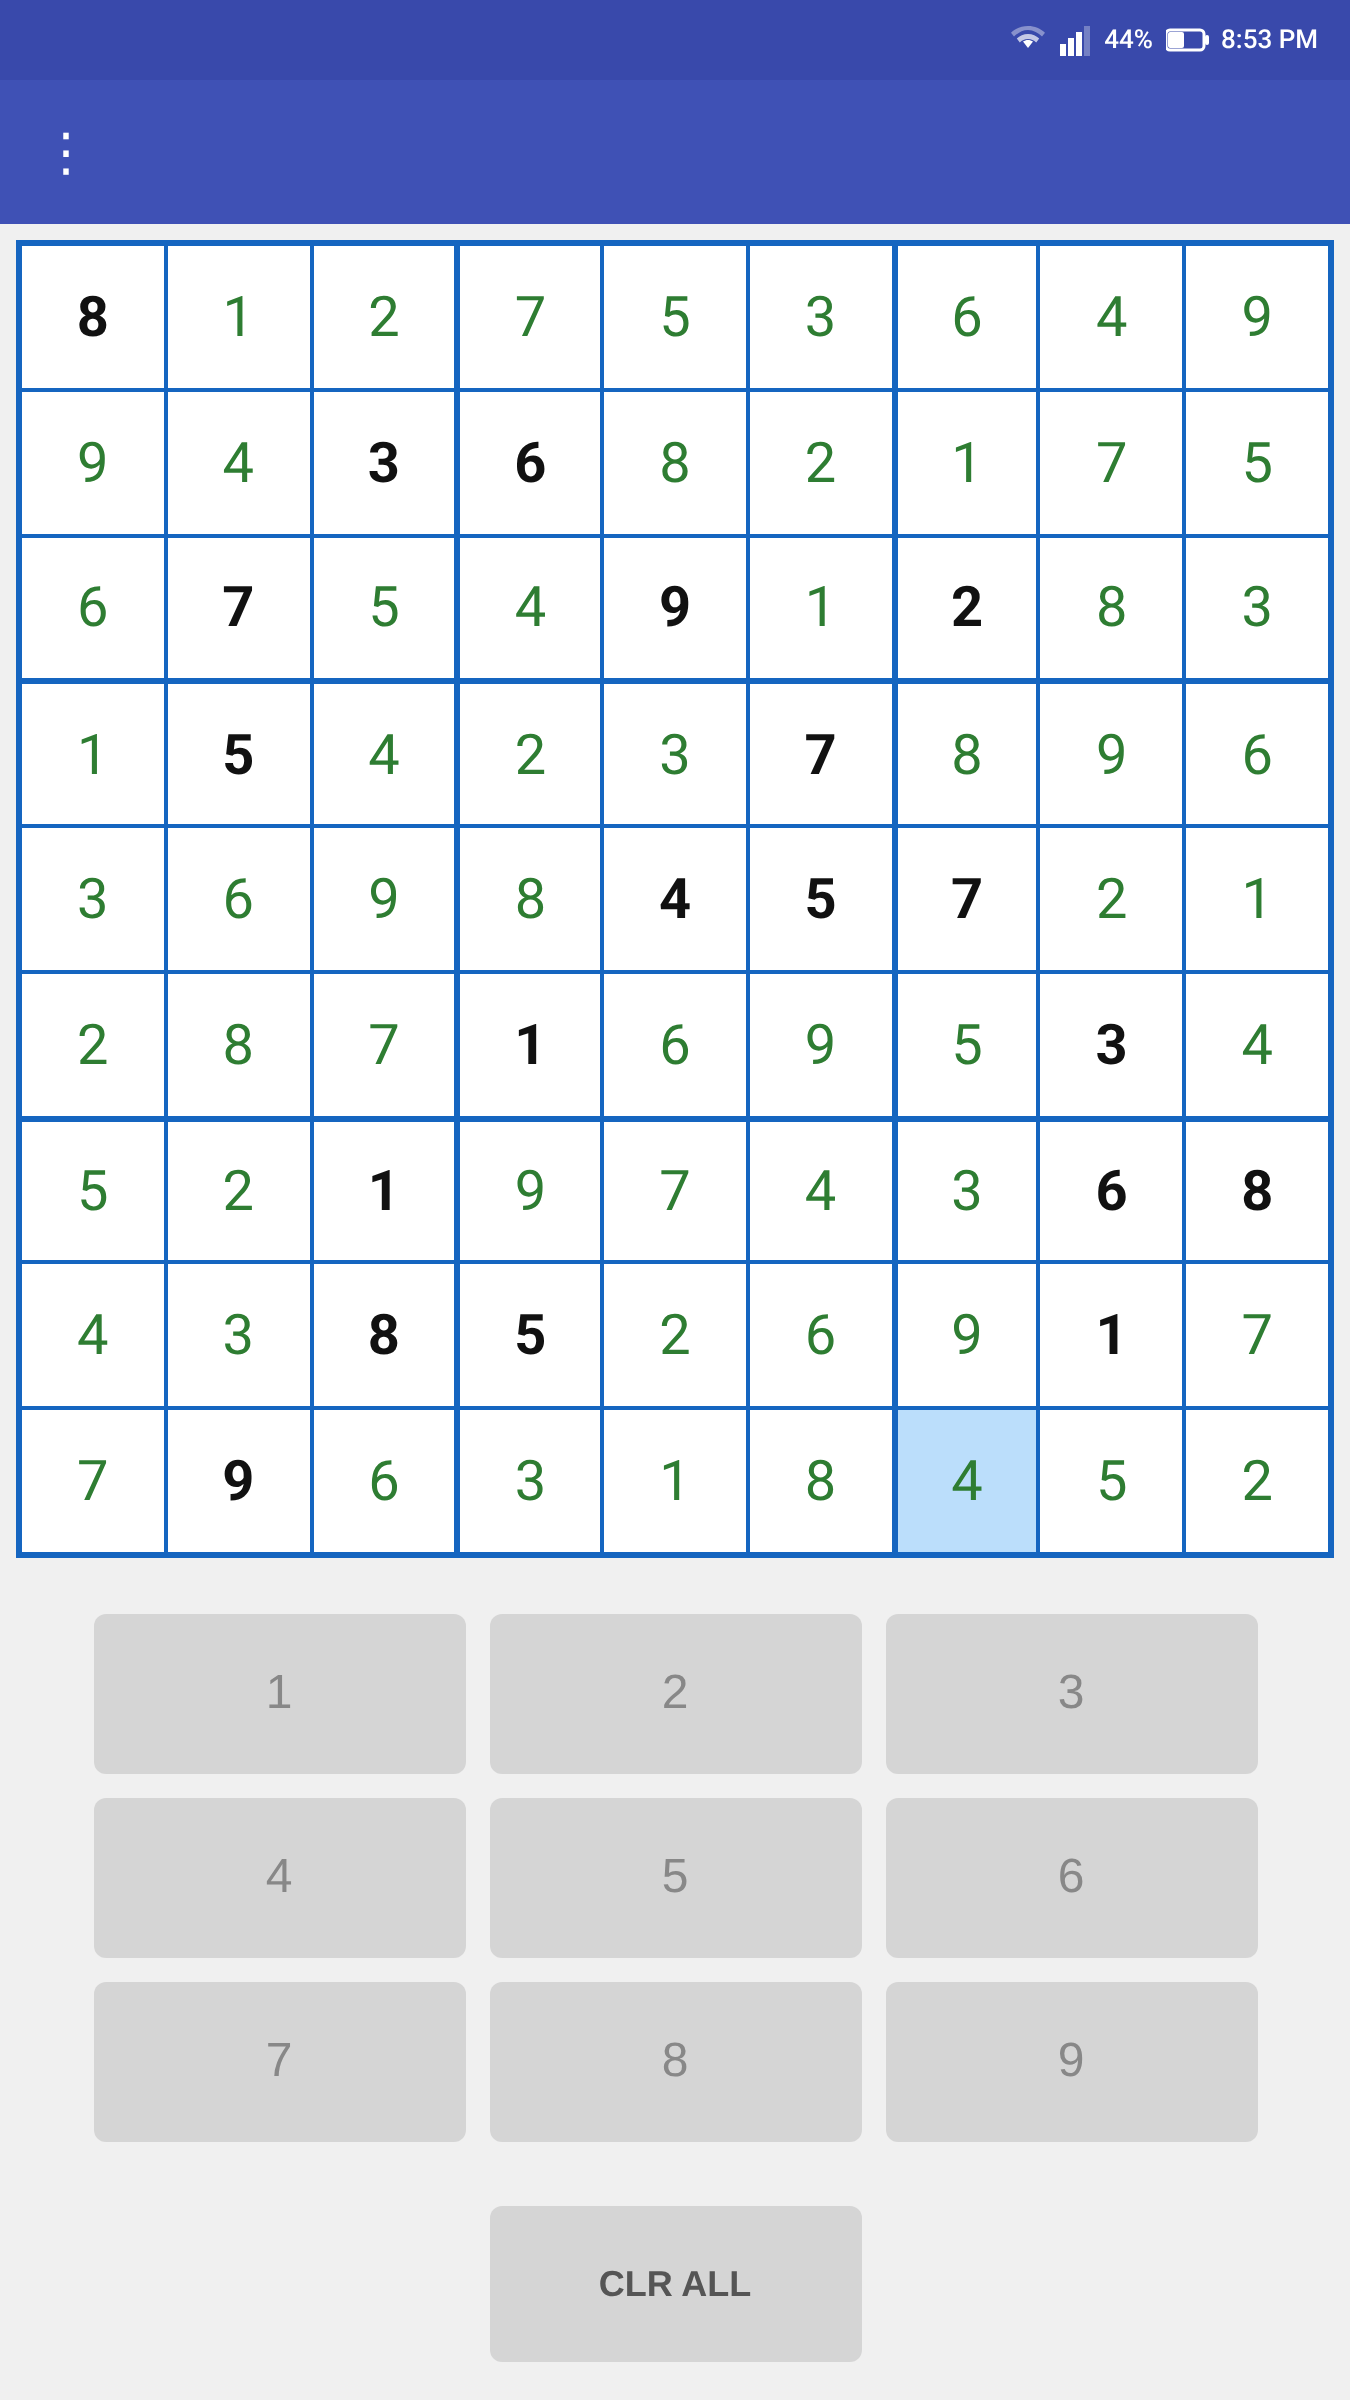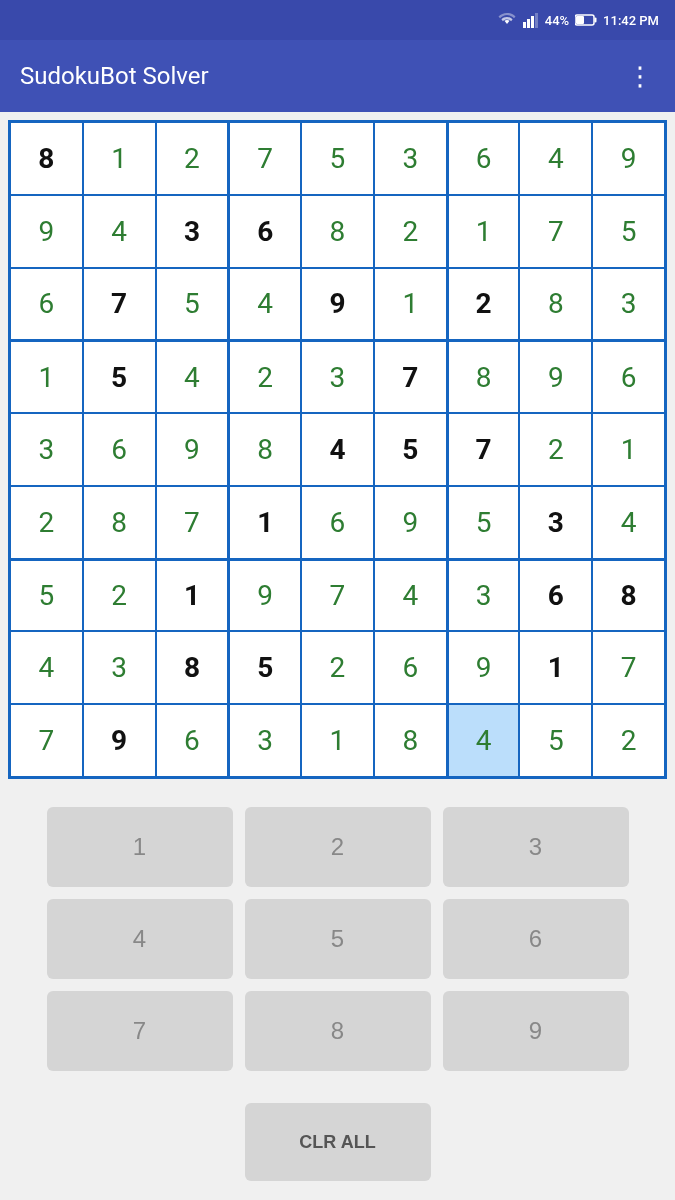--- a/index.html
+++ b/index.html
@@ -151,26 +151,25 @@
       <rect x="8" y="4" width="3" height="12"></rect>
       <rect x="12" y="1" width="3" height="15" opacity="0.3"></rect>
     </svg>
     <span>44%</span>
 
     <svg width="22" height="12" viewBox="0 0 22 12" fill="white">
       <rect x="0" y="1" width="19" height="10" rx="2" ry="2" stroke="white" stroke-width="1.5" fill="none"></rect>
       <rect x="1" y="2" width="8" height="8" rx="1" fill="white"></rect>
       <rect x="19.5" y="3.5" width="2" height="5" rx="1" fill="white"></rect>
     </svg>
-    <span>11:42 PM</span>
+    <span>8:53 PM</span>
   </div>
 </div>
 
 <div class="app-bar">
-  <span class="app-title">SudokuBot Solver</span>
   <span class="menu-dots">⋮</span>
 </div>
 
 <div class="grid-container">
   <div class="sudoku-grid" id="sudoku-grid">
   <div class="cell bold" data-row="0" data-col="0">8</div>
       <div class="cell green" data-row="0" data-col="1">1</div>
       <div class="cell green" data-row="0" data-col="2">2</div>
       <div class="cell green" data-row="0" data-col="3">7</div>
       <div class="cell green" data-row="0" data-col="4">5</div>

